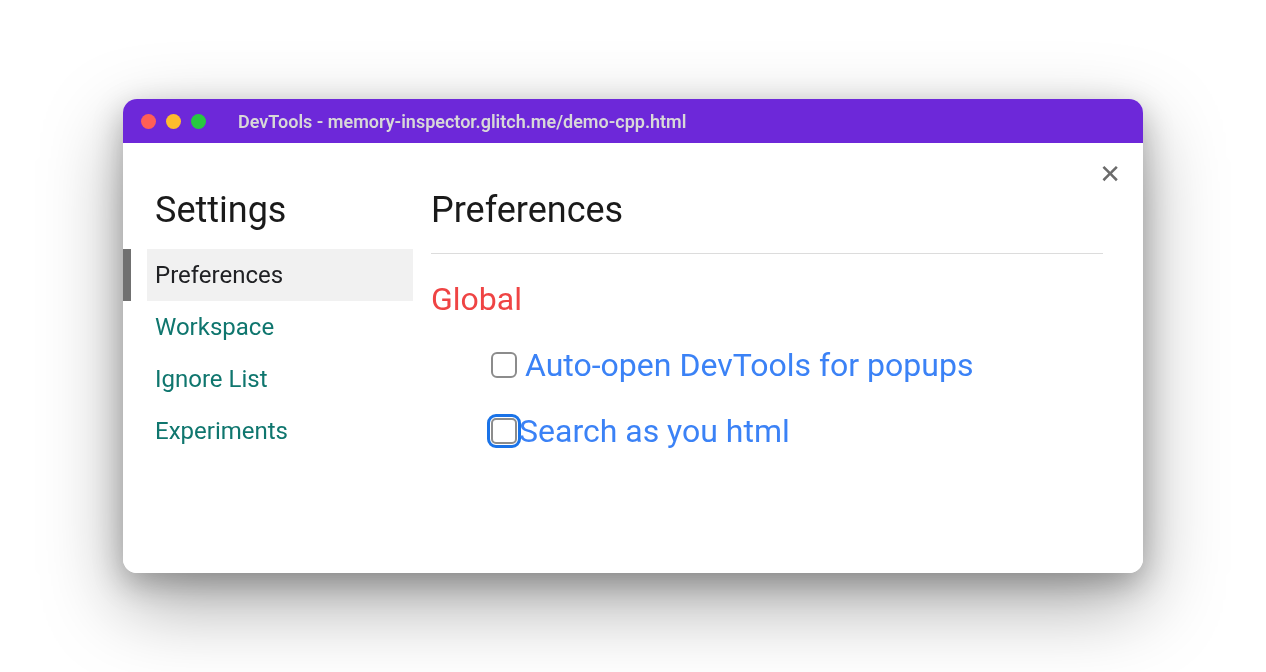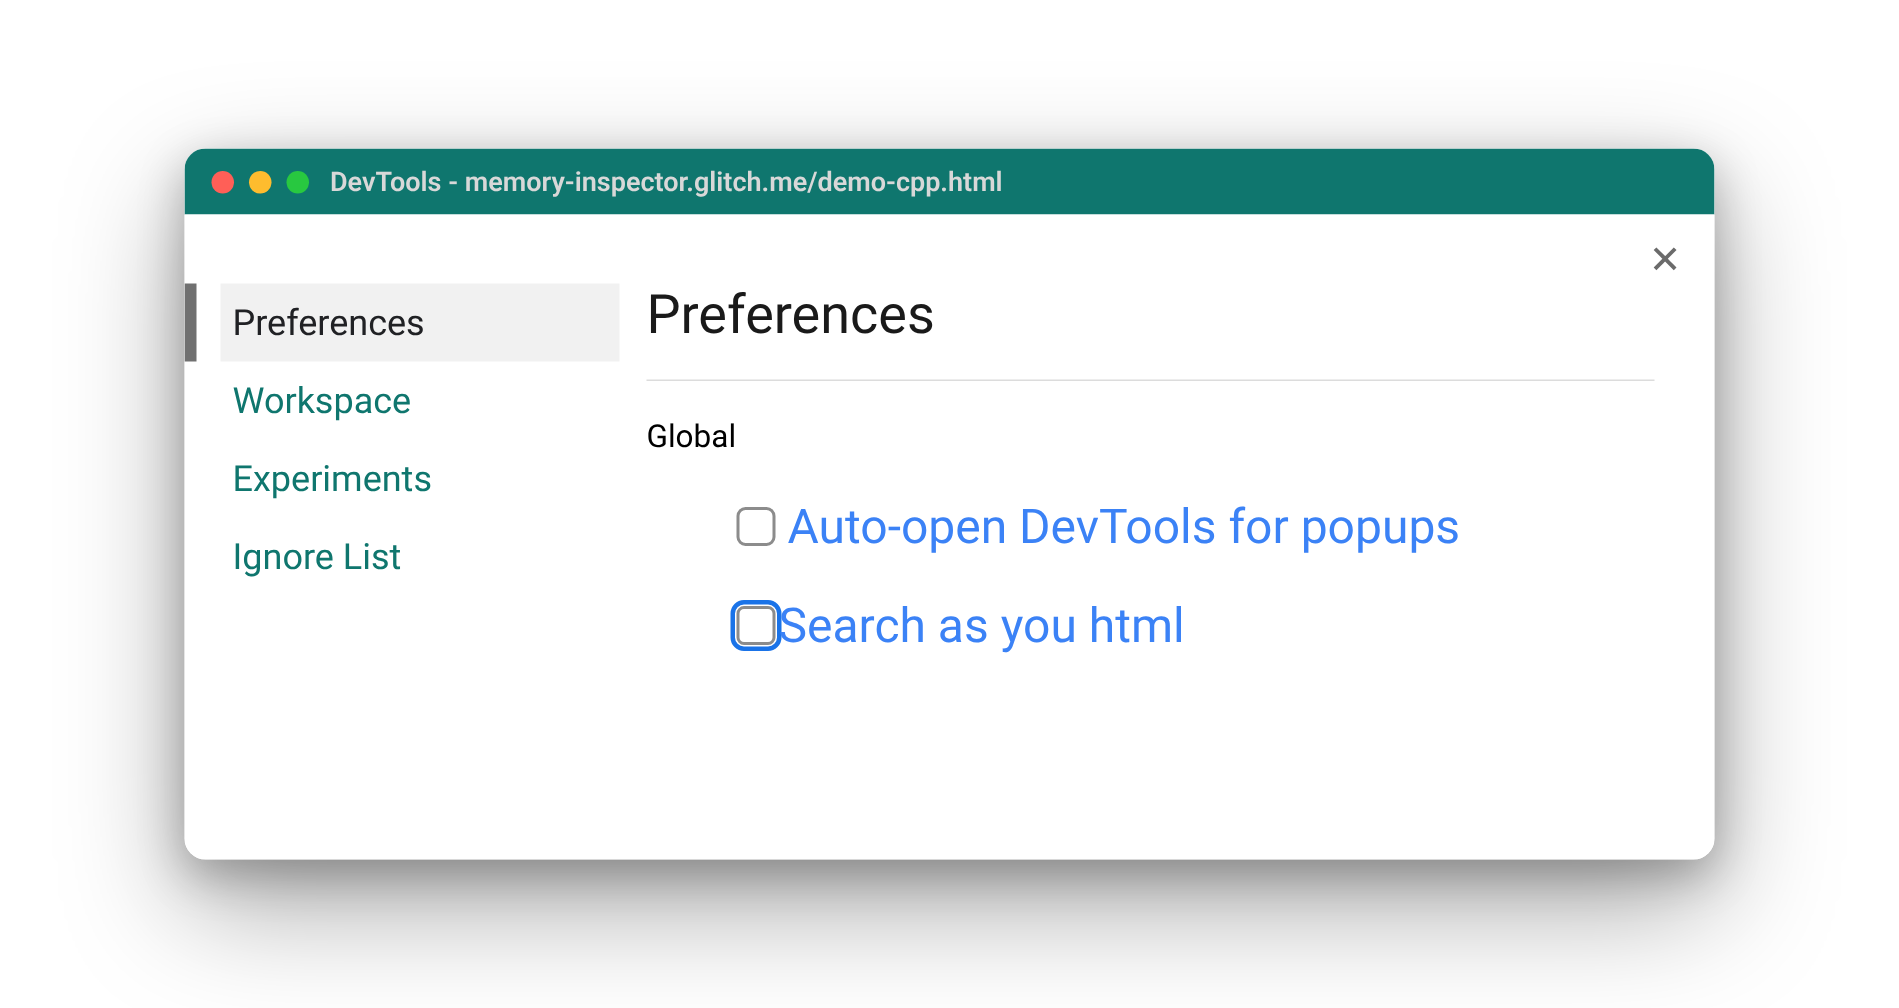--- a/index.html
+++ b/index.html
@@ -17,26 +17,26 @@
       justify-content: center;
     }
     .window {
       width: 1020px;
       background: #ffffff;
       border-radius: 14px;
       overflow: hidden;
       box-shadow: 0 30px 80px rgba(0,0,0,0.35), 0 10px 30px rgba(0,0,0,0.25);
     }
     .titlebar {
-      background: #0f766e;
+      background: #6d28d9;
       height: 44px;
       display: flex;
       align-items: center;
       padding: 0 18px;
-      gap: 4px;
+      gap: 22px;
     }
     .traffic-lights {
       display: flex;
       gap: 10px;
       align-items: center;
     }
     .traffic-light {
       width: 15px;
       height: 15px;
       border-radius: 50%;
@@ -107,22 +107,22 @@
       font-weight: 400;
       color: #1a1a1a;
       margin-bottom: 22px;
     }
     .divider {
       border: none;
       border-top: 1px solid #dcdcdc;
       margin-bottom: 26px;
     }
     .section-title {
-      font-size: 21px;
-      color: #000000;
+      font-size: 32px;
+      color: #ef4444;
       margin-bottom: 28px;
     }
     .options {
       padding-left: 60px;
     }
     .option-row {
       display: flex;
       align-items: center;
       margin-bottom: 28px;
       cursor: pointer;
@@ -159,31 +159,32 @@
       <div class="traffic-light tl-min"></div>
       <div class="traffic-light tl-max"></div>
     </div>
     <div class="window-title">DevTools - memory-inspector.glitch.me/demo-cpp.html</div>
   </div>
 
   <div class="content">
     <div class="close-x">✕</div>
 
     <div class="sidebar">
+      <div class="sidebar-title">Settings</div>
       <div class="sidebar-item active">
         <span>Preferences</span>
       </div>
       <div class="sidebar-item">
         <span>Workspace</span>
       </div>
       <div class="sidebar-item">
+        <span>Ignore List</span>
+      </div>
+      <div class="sidebar-item">
         <span>Experiments</span>
-      </div>
-      <div class="sidebar-item">
-        <span>Ignore List</span>
       </div>
     </div>
 
     <div class="main">
       <div class="main-title">Preferences</div>
       <hr class="divider">
       <div class="section-title">Global</div>
       <div class="options">
         <div class="option-row">
           <div class="checkbox"></div>

